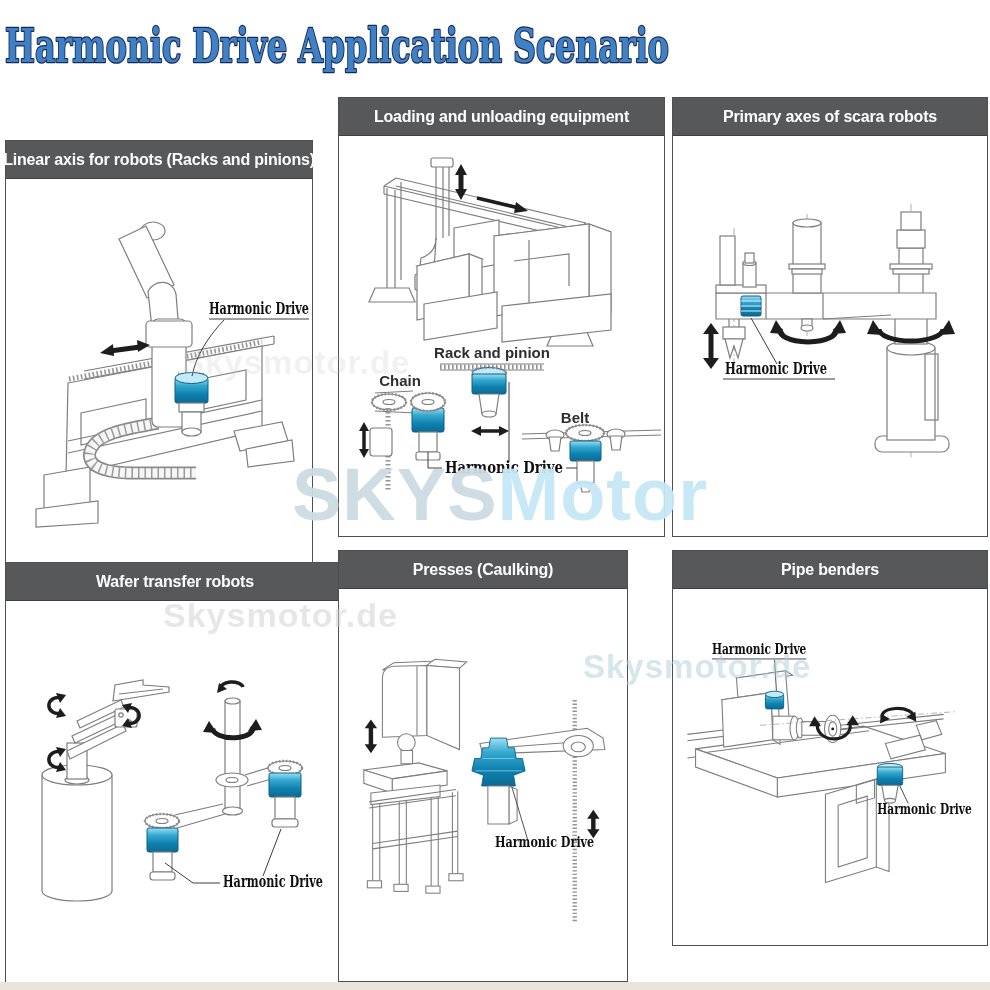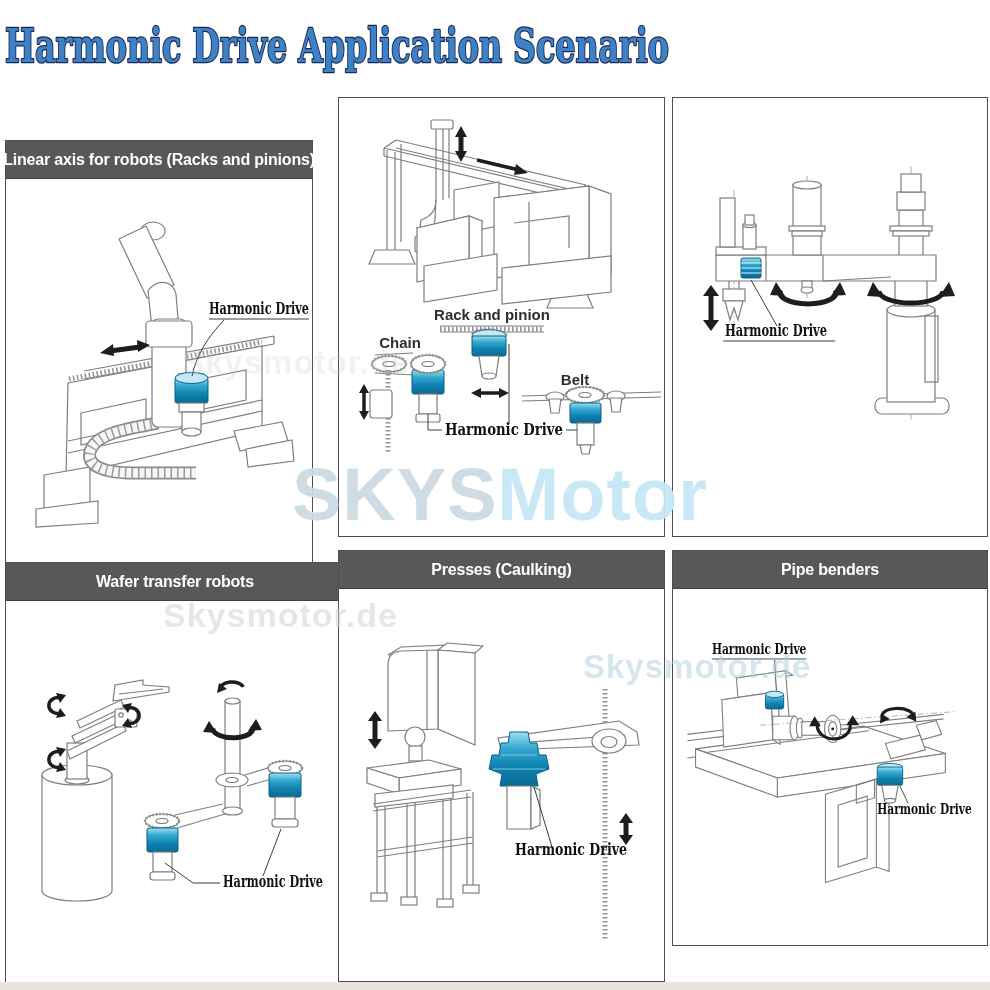--- a/index.html
+++ b/index.html
@@ -100,20 +100,21 @@
         <polygon class="k" points="94,174 107,165 108,177"></polygon>
         <polygon class="k" points="144,166 131,161 132,173"></polygon>
       </g>
       <text class="lbl" x="203" y="135" textLength="100" lengthAdjust="spacingAndGlyphs">Harmonic Drive</text>
       <path class="ld" d="M203 140 L303 140 M218 141 C200 160 190 178 186 197"></path>
     </svg>
   </div>
 </div>
 
 <div class="panel" style="left:338px;top:97px;width:327px;height:440px;">
+  <div class="panel-header">Loading and unloading equipment</div>
   <div class="panel-body">
     <svg viewBox="0 0 325 401">
       <g>
         <path class="n" d="M45 50 L235 95 M45 58 L235 103 M57 42 L247 87 M57 50 L247 95 M45 50 L57 42 M235 95 L247 87 M235 103 L247 95 M45 58 L45 50"></path>
         <path class="n" d="M48 52 L48 152 M56 54 L56 152 M62 46 L62 144"></path>
         <polygon class="w" points="36,152 70,152 76,166 30,166"></polygon>
         <path class="n" d="M226 96 L226 196 M234 98 L234 196 M240 90 L240 188"></path>
         <polygon class="w" points="214,196 248,196 254,210 208,210"></polygon>
         <path class="n" d="M97 30 L97 104 M104 28 L104 102 M110 30 L110 100"></path>
         <rect class="w" x="92" y="22" width="22" height="9" rx="2"></rect>
@@ -186,20 +187,21 @@
       <text class="sub" x="61" y="250" text-anchor="middle">Chain</text>
       <text class="sub" x="153" y="222" text-anchor="middle">Rack and pinion</text>
       <text class="sub" x="236" y="287" text-anchor="middle">Belt</text>
       <text class="lbl" x="165" y="337" text-anchor="middle" textLength="118" lengthAdjust="spacingAndGlyphs">Harmonic Drive</text>
       <path class="ld" d="M89 316 L89 332 L103 332 M227 332 L238 332 M170 246 L170 326"></path>
     </svg>
   </div>
 </div>
 
 <div class="panel" style="left:672px;top:97px;width:316px;height:440px;">
+  <div class="panel-header">Primary axes of scara robots</div>
   <div class="panel-body">
     <svg viewBox="0 0 314 401">
       <path class="dash" d="M61 92 L61 235 M134 78 L134 200 M238 68 L238 322"></path>
       <g>
         <rect class="w" x="202" y="300" width="74" height="16" rx="7"></rect>
         <rect class="w" x="214" y="212" width="48" height="92"></rect>
         <ellipse class="w" cx="238" cy="212" rx="24" ry="7"></ellipse>
         <rect class="n" x="252" y="218" width="13" height="66"></rect>
         <rect class="w" x="222" y="180" width="32" height="28"></rect>
         <rect class="w" x="217" y="170" width="42" height="5"></rect>
@@ -309,21 +311,21 @@
         <rect class="b" x="124" y="227" width="31" height="24" rx="2"></rect>
         <rect class="w" x="130" y="251" width="19" height="20"></rect>
         <rect class="w" x="127" y="271" width="25" height="8" rx="3"></rect>
       </g>
       <text class="lbl" x="200" y="286" textLength="100" lengthAdjust="spacingAndGlyphs">Harmonic Drive</text>
       <path class="ld" d="M142 262 L170 282 L197 282 M258 228 L240 275"></path>
     </svg>
   </div>
 </div>
 
-<div class="panel" style="left:338px;top:550px;width:327px;height:432px;">
+<div class="panel" style="left:338px;top:550px;width:290px;height:432px;">
   <div class="panel-header">Presses (Caulking)</div>
   <div class="panel-body">
     <svg viewBox="0 0 325 393">
       <g>
         <polygon class="w" points="49,66 62,58 110,56 99,63"></polygon>
         <polygon class="w" points="99,61 136,64 144,57 108,54"></polygon>
         <polygon class="w" points="99,61 136,64 136,156 99,140"></polygon>
         <path class="w" d="M49 142 L49 76 Q49 63 62 62 L99 61 L99 140 Z"></path>
         <path class="n" d="M88 62 L88 140"></path>
         <circle class="w" cx="76" cy="148" r="10"></circle>

